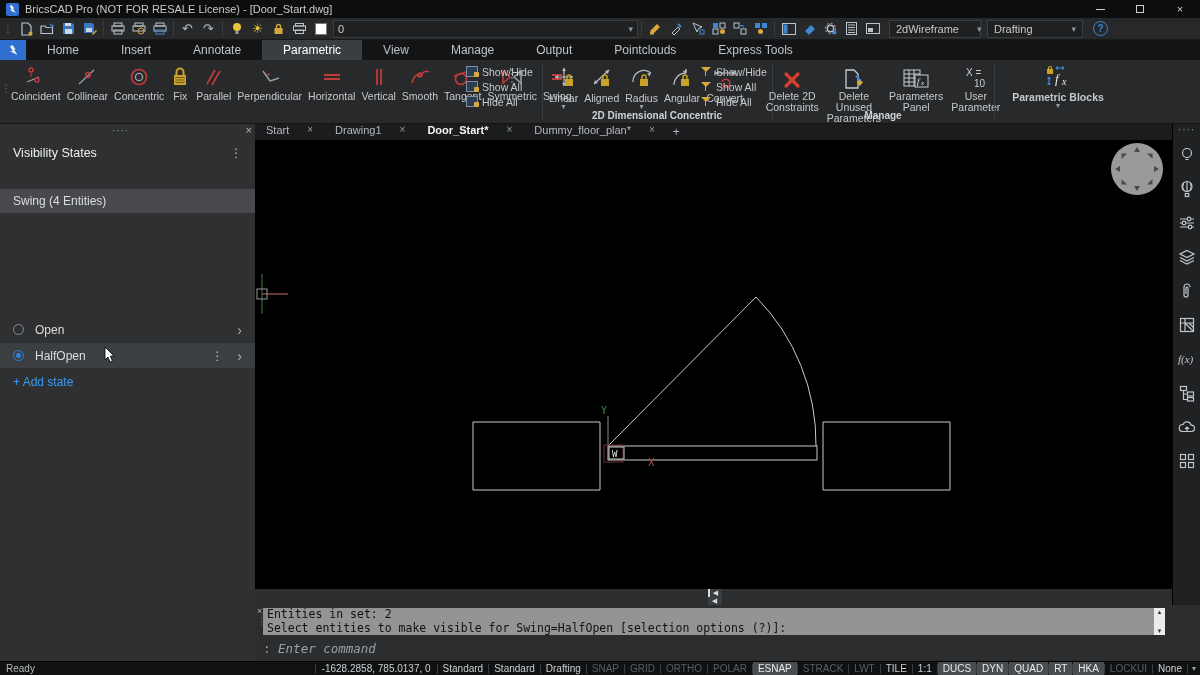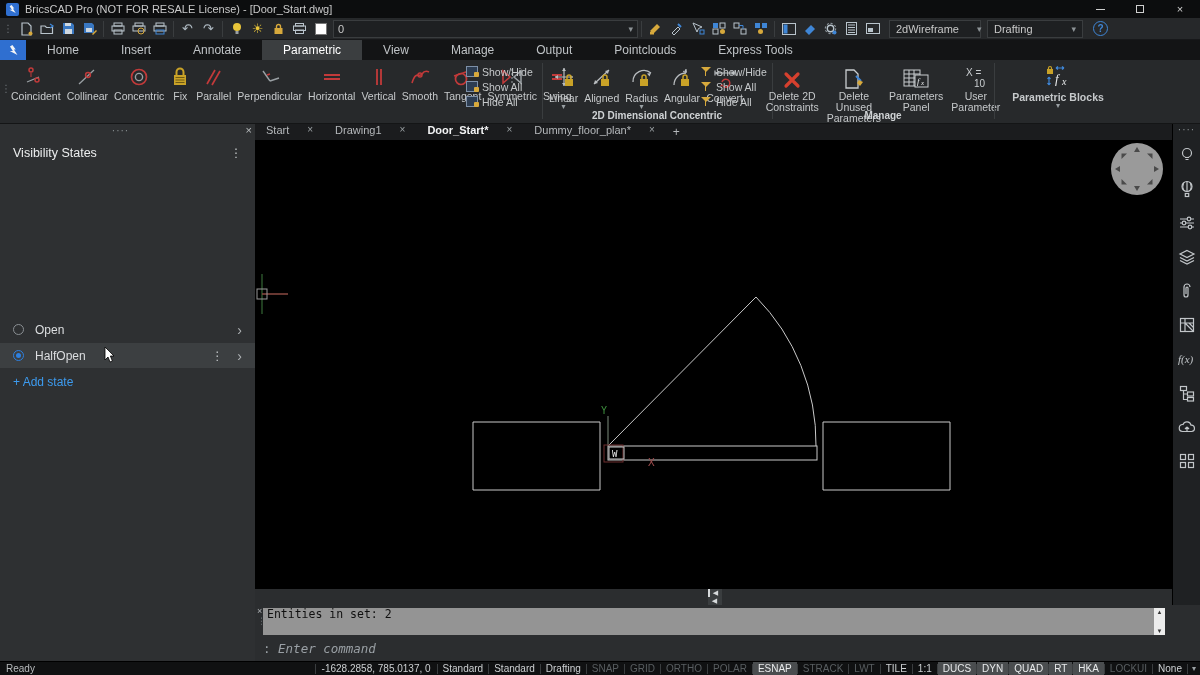--- a/index.html
+++ b/index.html
@@ -628,20 +628,23 @@
     </div>
   </div>
 
   <div id="leftpanel" class="abs">
     <span id="lp-grip">····</span>
     <span id="lp-close">×</span>
     <div class="lp-header">
       <span>Visibility States</span>
       <span class="kebab">⋮</span>
     </div>
+    <div class="lp-group">
+      <span>Swing (4 Entities)</span>
+    </div>
     <div class="lp-row" style="top:193px">
       <span class="radio"></span>
       <span>Open</span>
       <span class="chev" style="margin-left:auto">›</span>
     </div>
     <div class="lp-row" style="top:219px; background:#3c3f41">
       <span class="radio sel"></span>
       <span>HalfOpen</span>
       <span class="kebab" style="margin-left:auto; margin-right:14px">⋮</span>
       <span class="chev">›</span>
@@ -797,20 +800,21 @@
     <span class="ltab">Layout1</span>
     <span class="ltab">Layout2</span>
     <span class="lplus">+</span>
   </div>
 
   <div id="cmdpanel" class="abs">
     <span id="cmd-close">×</span>
     <span id="cmd-grip">⋮</span>
     <div id="cmdhist">
       <div>Entities in set: 2</div>
+      <div>Select entities to make visible for Swing=HalfOpen [selection options (?)]:</div>
     </div>
     <div id="cmdscroll">
       <span>▲</span>
       <span>▼</span>
     </div>
     <div id="cmdline">
       <span>:</span>
       <span class="ph">Enter command</span>
     </div>
   </div>

